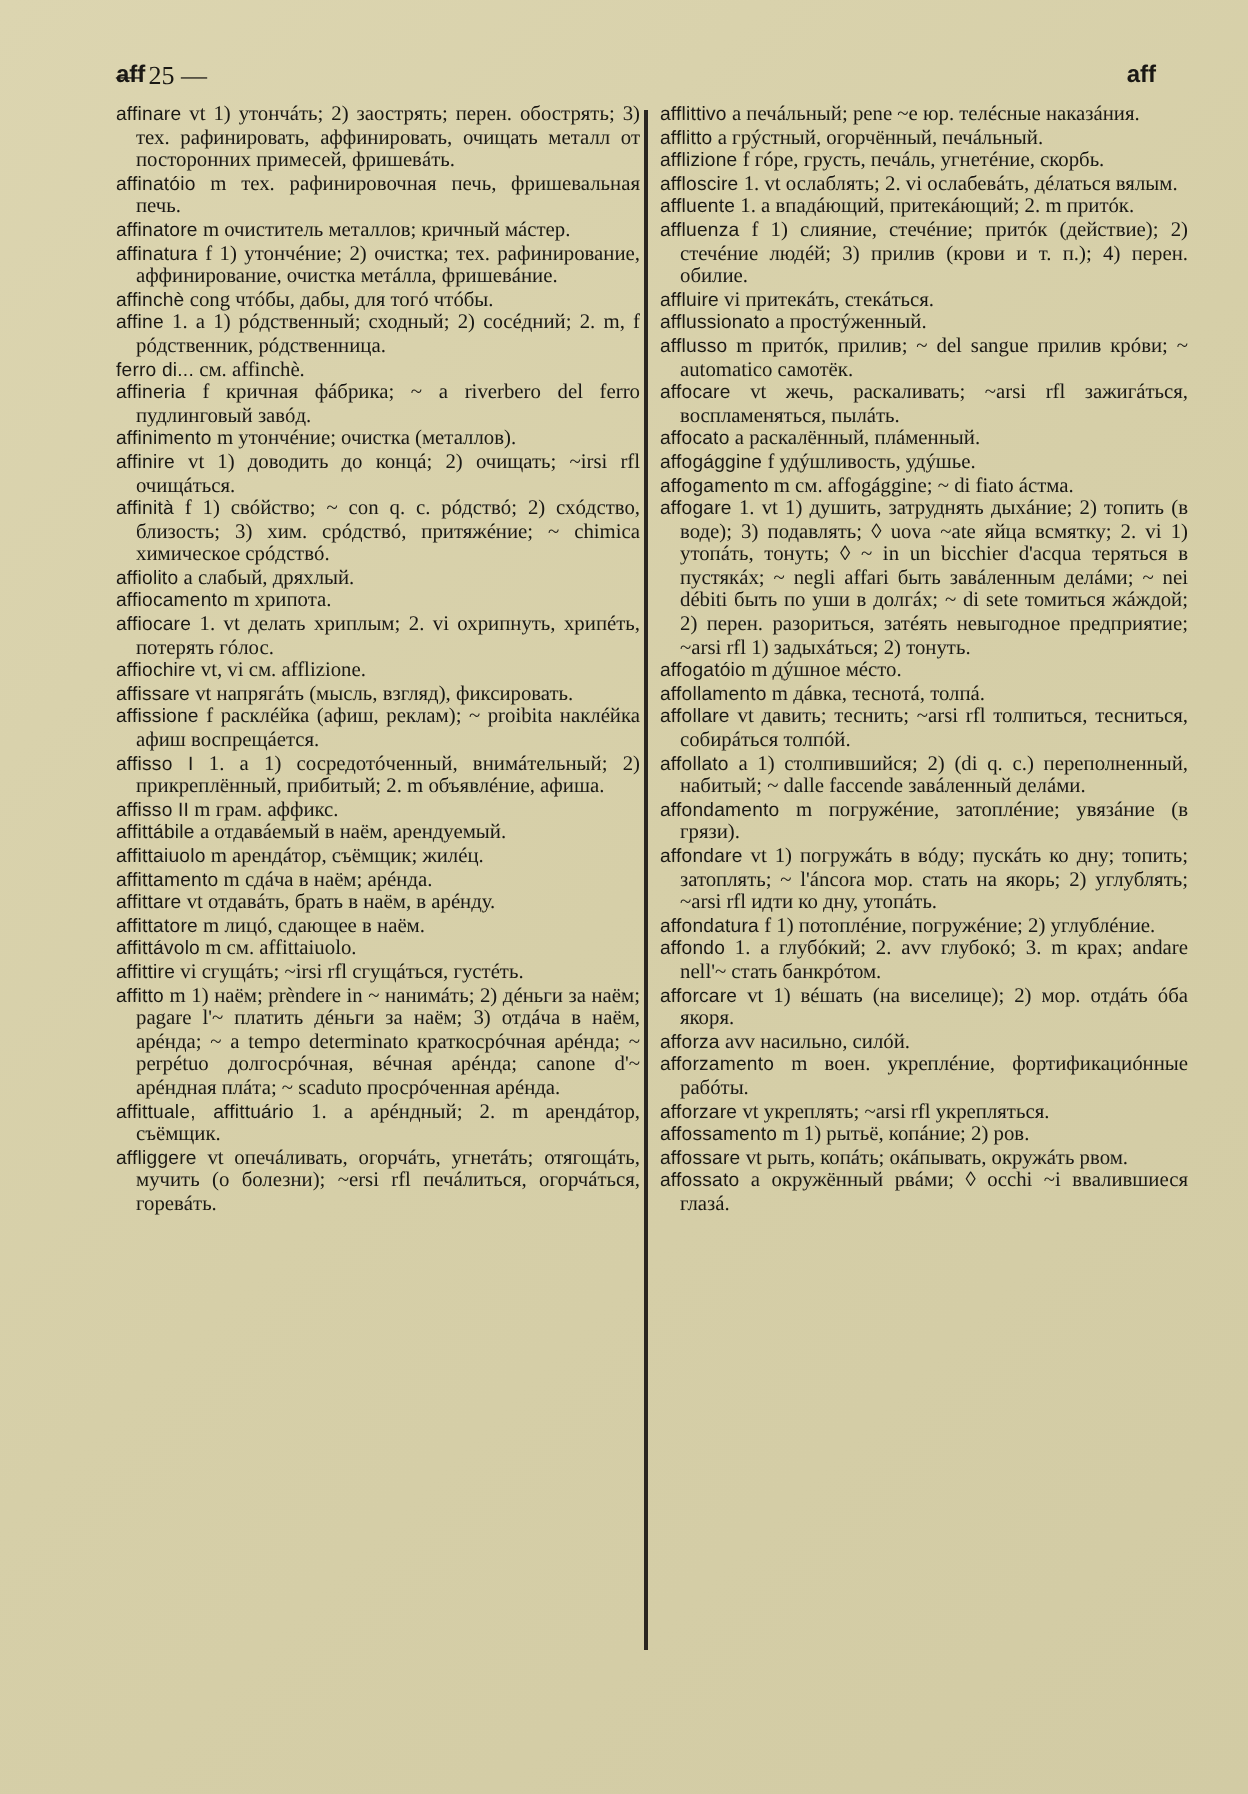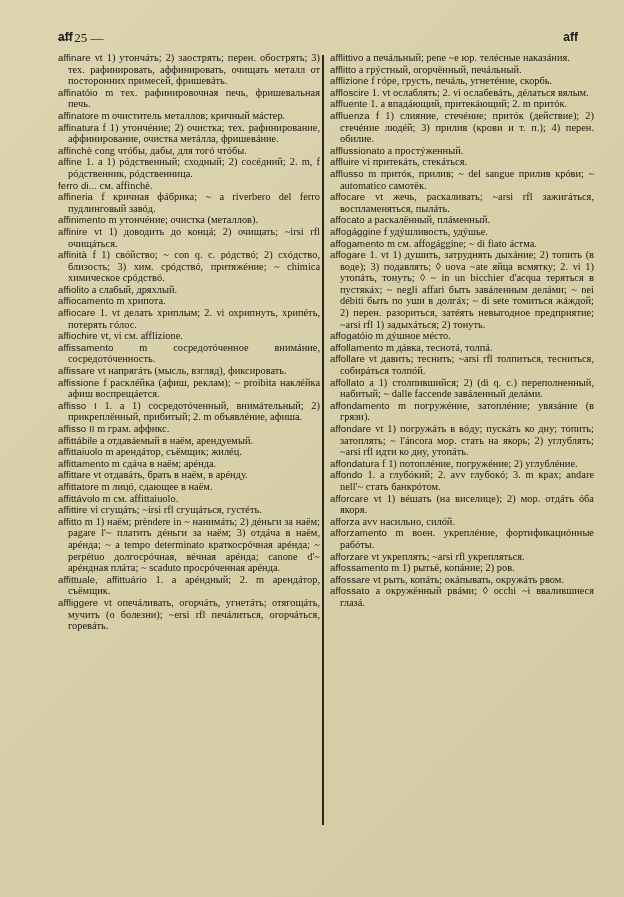--- a/index.html
+++ b/index.html
@@ -55,21 +55,20 @@
     <p class="entry"><span class="hw">affine</span> <span class="body">1. a 1) рóдственный; сходный; 2) сосéдний; 2. m, f рóдственник, рóдственница.</span></p>
     <p class="entry"><span class="hw">ferro di...</span> <span class="body">см. affinchè.</span></p>
     <p class="entry"><span class="hw">affineria</span> <span class="body">f кричная фáбрика; ~ a riverbero del ferro пудлинговый завóд.</span></p>
     <p class="entry"><span class="hw">affinimento</span> <span class="body">m утончéние; очистка (металлов).</span></p>
     <p class="entry"><span class="hw">affinire</span> <span class="body">vt 1) доводить до концá; 2) очищать; ~irsi rfl очищáться.</span></p>
     <p class="entry"><span class="hw">affinità</span> <span class="body">f 1) свóйство; ~ con q. c. рóдствó; 2) схóдство, близость; 3) хим. срóдствó, притяжéние; ~ chimica химическое срóдствó.</span></p>
     <p class="entry"><span class="hw">affiolito</span> <span class="body">a слабый, дряхлый.</span></p>
     <p class="entry"><span class="hw">affiocamento</span> <span class="body">m хрипота.</span></p>
     <p class="entry"><span class="hw">affiocare</span> <span class="body">1. vt делать хриплым; 2. vi охрипнуть, хрипéть, потерять гóлос.</span></p>
     <p class="entry"><span class="hw">affiochire</span> <span class="body">vt, vi см. afflizione.</span></p>
-    <p class="entry"><span class="hw">affissamento</span> <span class="body">m сосредотóченное внимáние, сосредотóченность.</span></p>
     <p class="entry"><span class="hw">affissare</span> <span class="body">vt напрягáть (мысль, взгляд), фиксировать.</span></p>
     <p class="entry"><span class="hw">affissione</span> <span class="body">f расклéйка (афиш, реклам); ~ proibita наклéйка афиш воспрещáется.</span></p>
     <p class="entry"><span class="hw">affisso I</span> <span class="body">1. a 1) сосредотóченный, внимáтельный; 2) прикреплённый, прибитый; 2. m объявлéние, афиша.</span></p>
     <p class="entry"><span class="hw">affisso II</span> <span class="body">m грам. аффикс.</span></p>
     <p class="entry"><span class="hw">affittábile</span> <span class="body">a отдавáемый в наём, арендуемый.</span></p>
     <p class="entry"><span class="hw">affittaiuolo</span> <span class="body">m арендáтор, съёмщик; жилéц.</span></p>
     <p class="entry"><span class="hw">affittamento</span> <span class="body">m сдáча в наём; арéнда.</span></p>
     <p class="entry"><span class="hw">affittare</span> <span class="body">vt отдавáть, брать в наём, в арéнду.</span></p>
     <p class="entry"><span class="hw">affittatore</span> <span class="body">m лицó, сдающее в наём.</span></p>
     <p class="entry"><span class="hw">affittávolo</span> <span class="body">m см. affittaiuolo.</span></p>
@@ -79,22 +78,22 @@
     <p class="entry"><span class="hw">affliggere</span> <span class="body">vt опечáливать, огорчáть, угнетáть; отягощáть, мучить (о болезни); ~ersi rfl печáлиться, огорчáться, горевáть.</span></p>
   </div>
 <div class="divider"></div>
 <div class="col col-right" id="col1">
     <p class="entry"><span class="hw">afflittivo</span> <span class="body">a печáльный; pene ~e юр. телéсные наказáния.</span></p>
     <p class="entry"><span class="hw">afflitto</span> <span class="body">a грýстный, огорчённый, печáльный.</span></p>
     <p class="entry"><span class="hw">afflizione</span> <span class="body">f гóре, грусть, печáль, угнетéние, скорбь.</span></p>
     <p class="entry"><span class="hw">affloscire</span> <span class="body">1. vt ослаблять; 2. vi ослабевáть, дéлаться вялым.</span></p>
     <p class="entry"><span class="hw">affluente</span> <span class="body">1. a впадáющий, притекáющий; 2. m притóк.</span></p>
     <p class="entry"><span class="hw">affluenza</span> <span class="body">f 1) слияние, стечéние; притóк (действие); 2) стечéние людéй; 3) прилив (крови и т. п.); 4) перен. обилие.</span></p>
+    <p class="entry"><span class="hw">affluire</span> <span class="body">vi притекáть, стекáться.</span></p>
     <p class="entry"><span class="hw">afflussionato</span> <span class="body">a простýженный.</span></p>
-    <p class="entry"><span class="hw">affluire</span> <span class="body">vi притекáть, стекáться.</span></p>
     <p class="entry"><span class="hw">afflusso</span> <span class="body">m притóк, прилив; ~ del sangue прилив крóви; ~ automatico самотёк.</span></p>
     <p class="entry"><span class="hw">affocare</span> <span class="body">vt жечь, раскаливать; ~arsi rfl зажигáться, воспламеняться, пылáть.</span></p>
     <p class="entry"><span class="hw">affocato</span> <span class="body">a раскалённый, плáменный.</span></p>
     <p class="entry"><span class="hw">affogággine</span> <span class="body">f удýшливость, удýшье.</span></p>
     <p class="entry"><span class="hw">affogamento</span> <span class="body">m см. affogággine; ~ di fiato áстма.</span></p>
     <p class="entry"><span class="hw">affogare</span> <span class="body">1. vt 1) душить, затруднять дыхáние; 2) топить (в воде); 3) подавлять; ◊ uova ~ate яйца всмятку; 2. vi 1) утопáть, тонуть; ◊ ~ in un bicchier d'acqua теряться в пустякáх; ~ negli affari быть завáленным делáми; ~ nei débiti быть по уши в долгáх; ~ di sete томиться жáждой; 2) перен. разориться, затéять невыгодное предприятие; ~arsi rfl 1) задыхáться; 2) тонуть.</span></p>
     <p class="entry"><span class="hw">affogatóio</span> <span class="body">m дýшное мéсто.</span></p>
     <p class="entry"><span class="hw">affollamento</span> <span class="body">m дáвка, теснотá, толпá.</span></p>
     <p class="entry"><span class="hw">affollare</span> <span class="body">vt давить; теснить; ~arsi rfl толпиться, тесниться, собирáться толпóй.</span></p>
     <p class="entry"><span class="hw">affollato</span> <span class="body">a 1) столпившийся; 2) (di q. c.) переполненный, набитый; ~ dalle faccende завáленный делáми.</span></p>

